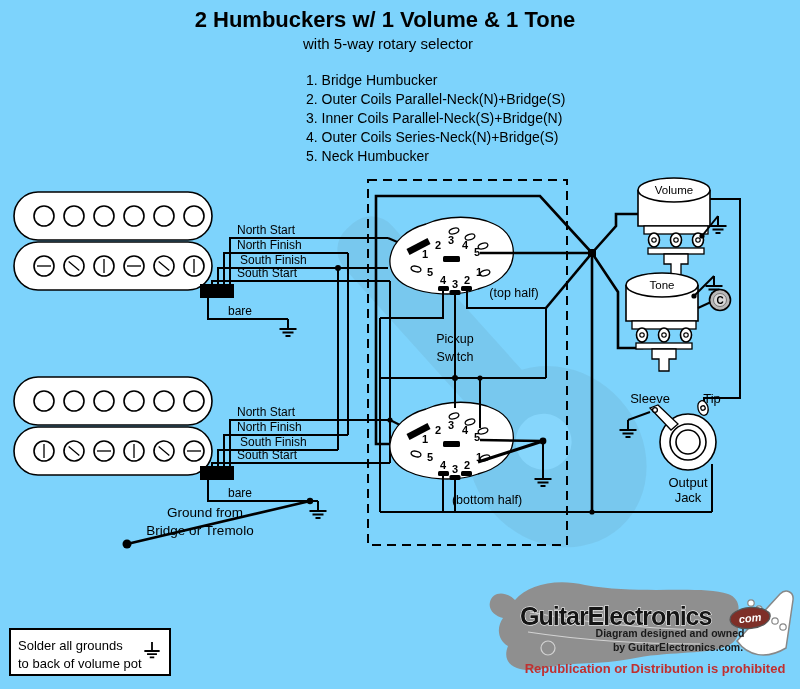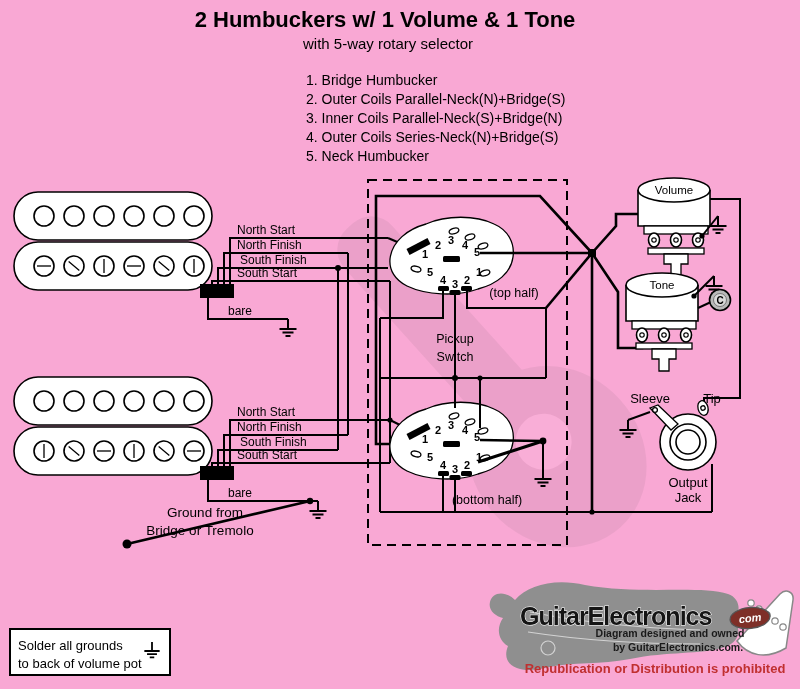--- a/index.html
+++ b/index.html
@@ -1,16 +1,16 @@
 <!DOCTYPE html>
 <html><head>
 <meta charset="utf-8">
 <style>
   html,body{margin:0;padding:0;background:#fff;}
-  .page{width:800px;height:689px;position:relative;background:#f9a8d4;overflow:hidden;}
+  .page{width:800px;height:689px;position:relative;background:#7dd3fc;overflow:hidden;}
   svg{display:block;font-family:"Liberation Sans",sans-serif;}
   text{fill:#000;}
   .t-title{font-size:22px;font-weight:bold;text-anchor:middle;}
   .t-sub{font-size:15px;text-anchor:middle;}
   .t-list{font-size:14px;}
   .t-wire{font-size:12px;}
   .t-num{font-size:11px;font-weight:bold;text-anchor:middle;}
   .t-cap{font-size:12.5px;text-anchor:middle;}
   .t-pot{font-size:11.5px;text-anchor:middle;}
   .t-jack{font-size:13px;text-anchor:middle;}

